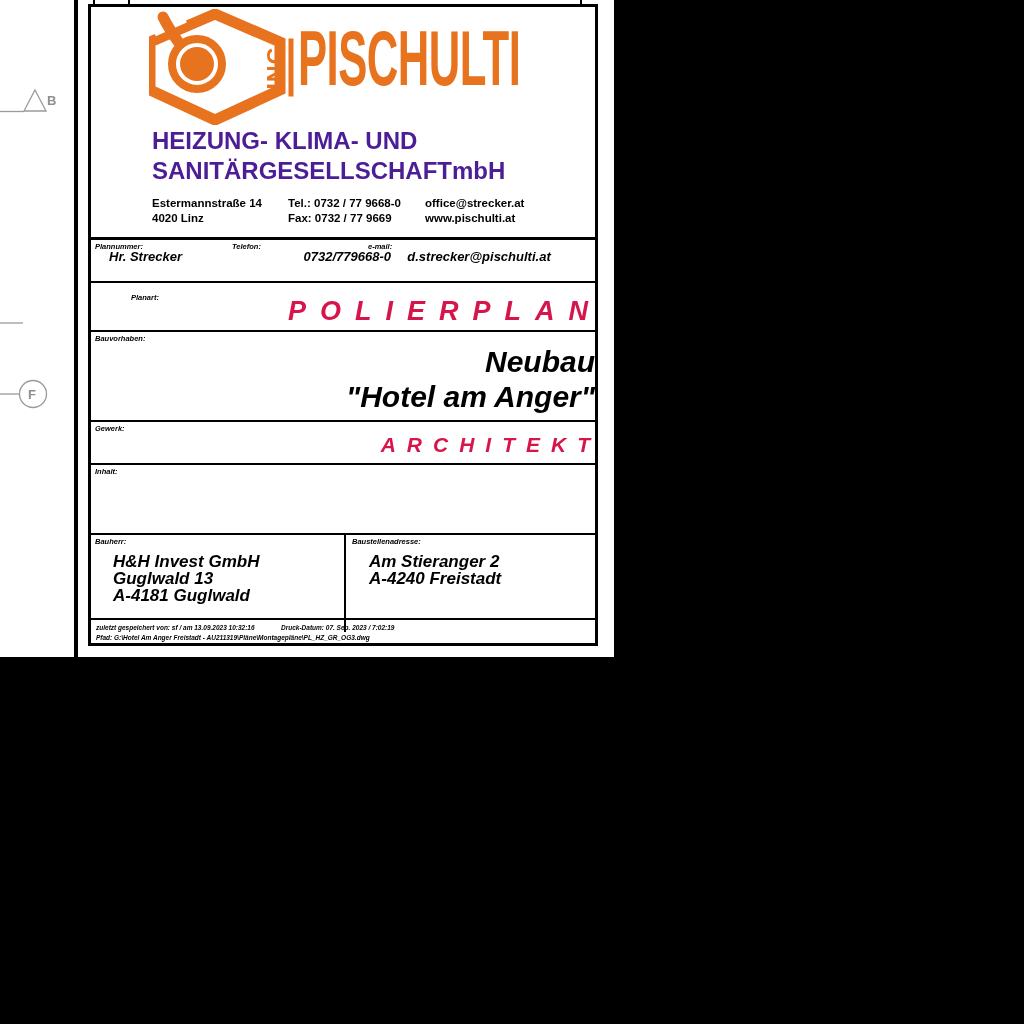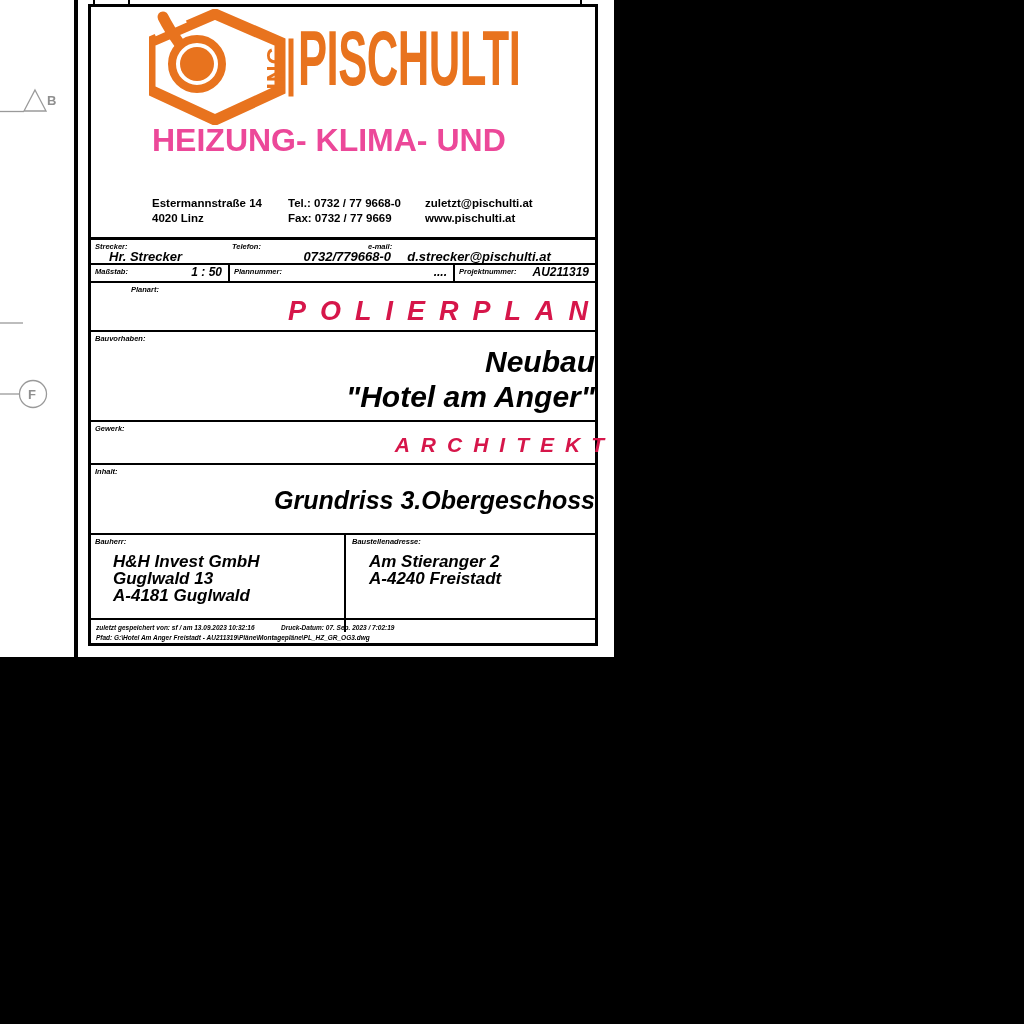--- a/index.html
+++ b/index.html
@@ -41,21 +41,21 @@
   }
   .brandname{
     position:absolute;left:207px;top:12px;
     color:var(--brand_orange);
     font-size:78px;font-weight:bold;line-height:78px;letter-spacing:-1px;
     transform:scaleX(0.56);transform-origin:left top;
     white-space:nowrap;
   }
   .company{
     position:absolute;left:61px;top:119px;
-    font-size:32px;font-weight:bold;line-height:29.5px;color:#ec4899;
+    font-size:24px;font-weight:bold;line-height:29.5px;color:#4c1d95;
     white-space:nowrap;letter-spacing:0px;
   }
   .addr{
     position:absolute;left:61px;top:189px;font-size:11.5px;font-weight:bold;
     line-height:15px;color:#000;
   }
   .addr-col{position:absolute;top:0;white-space:nowrap;}
   
   .val-i{font-style:italic;font-weight:bold;font-size:13px;color:#000;white-space:nowrap;}
   
@@ -103,80 +103,66 @@
         <path d="M66,5 L131,33 L131,81 L66,111 L1,81 L1,33 Z" fill="none" style="stroke:var(--brand_orange)" stroke-width="11"></path>
         <rect x="2" y="6" width="34" height="15" transform="rotate(-24 19 13)" fill="#fff"></rect>
         <path d="M14,8 Q20,20 30,34" fill="none" style="stroke:var(--brand_orange)" stroke-width="11" stroke-linecap="round"></path>
         <circle cx="48" cy="55" r="25" fill="none" style="stroke:var(--brand_orange)" stroke-width="8"></circle>
         <circle cx="48" cy="55" r="17" style="fill:var(--brand_orange)"></circle>
       </svg>
       <div class="ing">ING</div>
       <div class="brandname">PISCHULTI</div>
       <div class="company">
         <div>HEIZUNG- KLIMA- UND</div>
+        <div>SANITÄRGESELLSCHAFTmbH</div>
       </div>
       <div class="addr">
         <div class="addr-col" style="left:0;">
           <div>Estermannstraße 14</div>
           <div>4020 Linz</div>
         </div>
         <div class="addr-col" style="left:136px;">
           <div>Tel.: 0732 / 77 9668-0</div>
           <div>Fax: 0732 / 77 9669</div>
         </div>
         <div class="addr-col" style="left:273px;">
-          <div>zuletzt@pischulti.at</div>
+          <div>office@strecker.at</div>
           <div>www.pischulti.at</div>
         </div>
       </div>
     </div>
 
     <div class="tb-row bt3" style="top:230px;height:26px;">
-      <span class="lbl" style="left:4px;top:2px;">Strecker:</span>
+      <span class="lbl" style="left:4px;top:2px;">Plannummer:</span>
       <span class="val-i" style="position:absolute;left:18px;top:9px;">Hr. Strecker</span>
       <span class="lbl" style="left:141px;top:2px;">Telefon:</span>
       <span class="val-i" style="position:absolute;left:120px;top:9px;width:180px;text-align:right;">0732/779668-0</span>
       <span class="lbl" style="left:277px;top:2px;">e-mail:</span>
       <span class="val-i" style="position:absolute;left:277px;top:9px;width:222px;text-align:center;font-style:italic;">d.strecker@pischulti.at</span>
     </div>
 
-    <div class="tb-row bt2" style="top:256px;height:18px;">
-      <div class="meta-cell" style="left:0;width:139px;border-right:2px solid #000;">
-        <span class="lbl" style="left:4px;top:2px;">Maßstab:</span>
-        <span class="mval">1 : 50</span>
-      </div>
-      <div class="meta-cell" style="left:139px;width:225px;border-right:2px solid #000;">
-        <span class="lbl" style="left:4px;top:2px;">Plannummer:</span>
-        <span class="mval">....</span>
-      </div>
-      <div class="meta-cell" style="left:364px;width:140px;">
-        <span class="lbl" style="left:4px;top:2px;">Projektnummer:</span>
-        <span class="mval">AU211319</span>
-      </div>
-    </div>
 
     <div class="tb-row bt2" style="top:274px;height:49px;">
-      <span class="lbl" style="left:4px;top:2px;padding-left:36px;">Planart:</span>
+      <span class="lbl" style="left:4px;top:10px;padding-left:36px;">Planart:</span>
       <div class="center-line red" style="top:13px;font-size:27px;font-weight:bold;font-style:italic;letter-spacing:14px;padding-left:7px;">POLIERPLAN</div>
     </div>
 
     <div class="tb-row bt2" style="top:323px;height:90px;">
       <span class="lbl" style="left:4px;top:2px;">Bauvorhaben:</span>
       <div class="center-line" style="top:13px;font-size:30px;font-weight:bold;font-style:italic;">Neubau</div>
       <div class="center-line" style="top:48px;font-size:30px;font-weight:bold;font-style:italic;">"Hotel am Anger"</div>
     </div>
 
     <div class="tb-row bt2" style="top:413px;height:27px;">
       <span class="lbl" style="left:4px;top:2px;">Gewerk:</span>
-      <div class="center-line red" style="top:11px;font-size:21px;font-weight:bold;font-style:italic;letter-spacing:11px;padding-left:20px;">ARCHITEKT</div>
+      <div class="center-line red" style="top:11px;font-size:21px;font-weight:bold;font-style:italic;letter-spacing:11px;padding-left:6px;">ARCHITEKT</div>
     </div>
 
     <div class="tb-row bt2" style="top:456px;height:64px;">
       <span class="lbl" style="left:4px;top:2px;">Inhalt:</span>
-      <div class="center-line" style="top:21px;font-size:25px;font-weight:bold;font-style:italic;">Grundriss 3.Obergeschoss</div>
     </div>
 
     <div class="tb-row bt2" style="top:526px;height:99px;">
       <div style="position:absolute;left:253px;top:0;bottom:0;width:2px;background:#000;"></div>
       <span class="lbl" style="left:4px;top:2px;">Bauherr:</span>
       <div style="position:absolute;left:22px;top:18px;font-size:17px;font-weight:bold;font-style:italic;line-height:17px;">
         <div>H&amp;H Invest GmbH</div>
         <div>Guglwald 13</div>
         <div>A-4181 Guglwald</div>
       </div>

